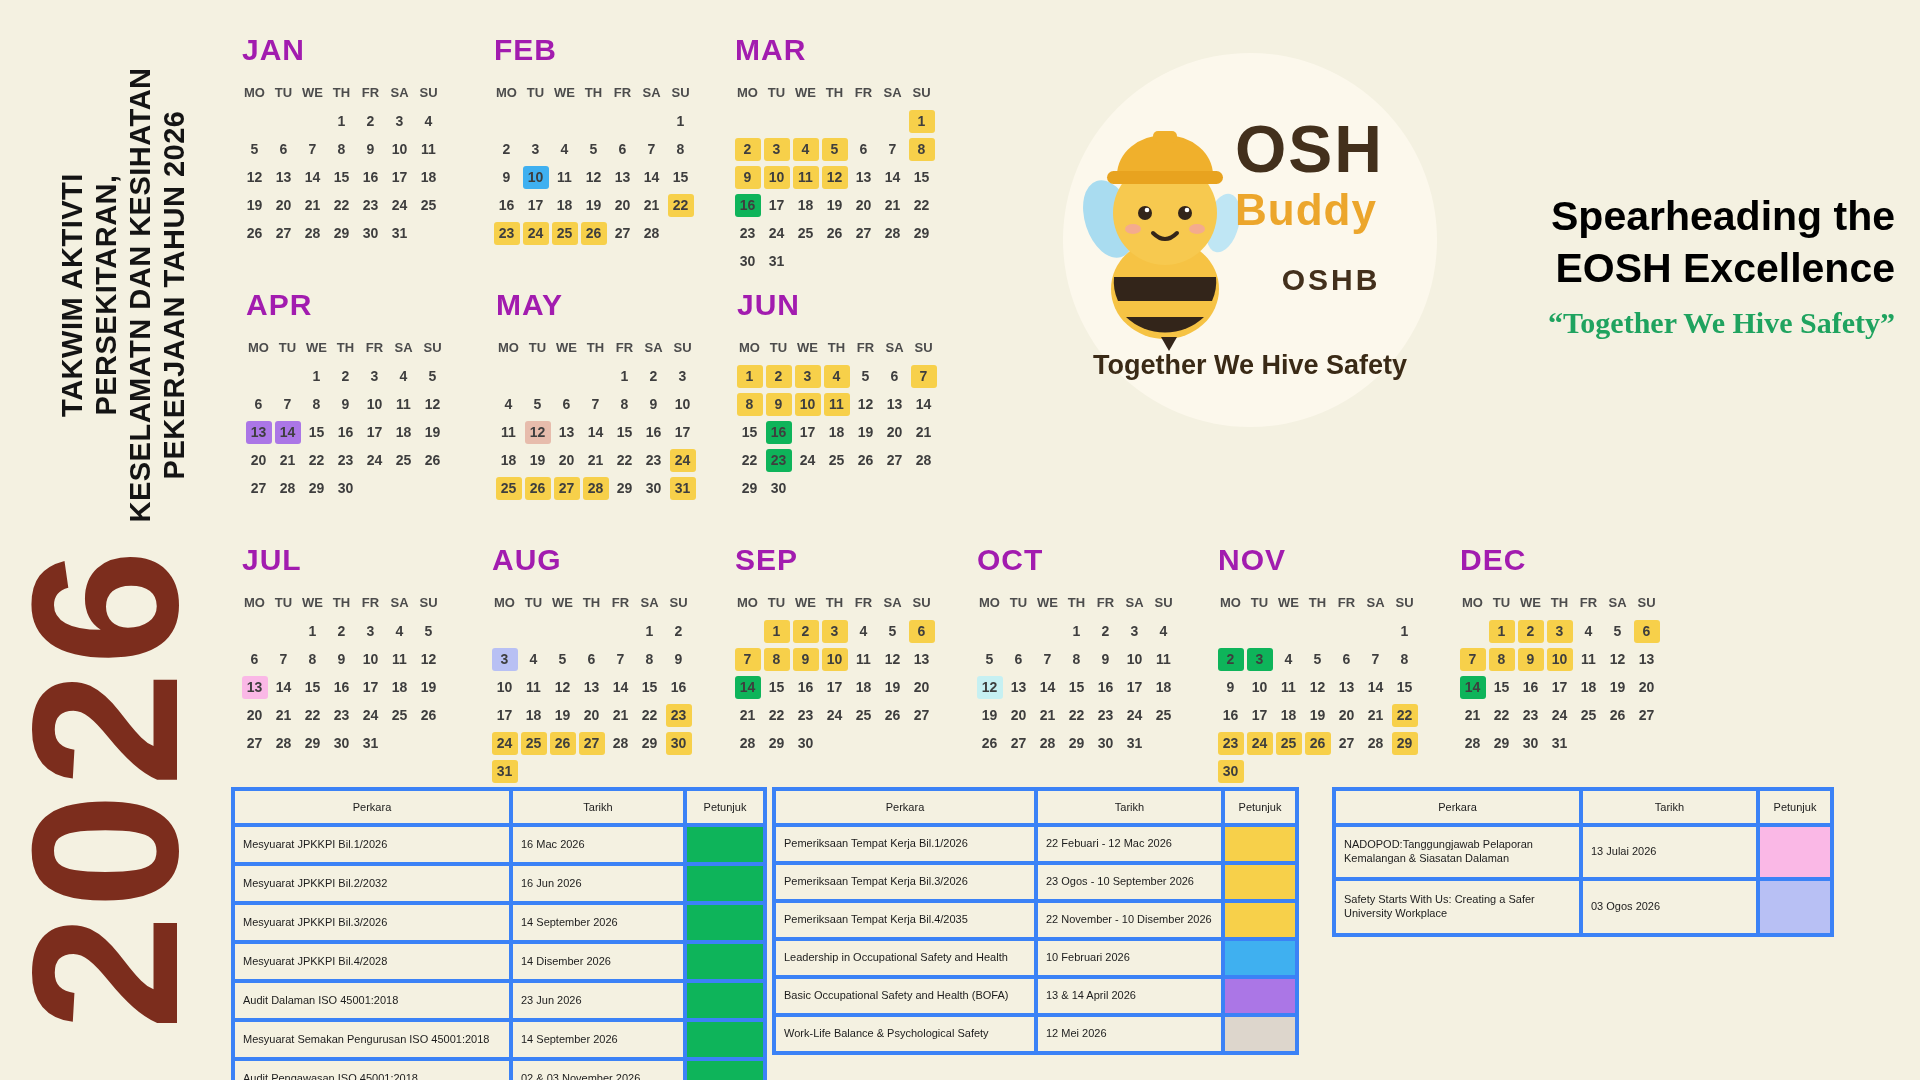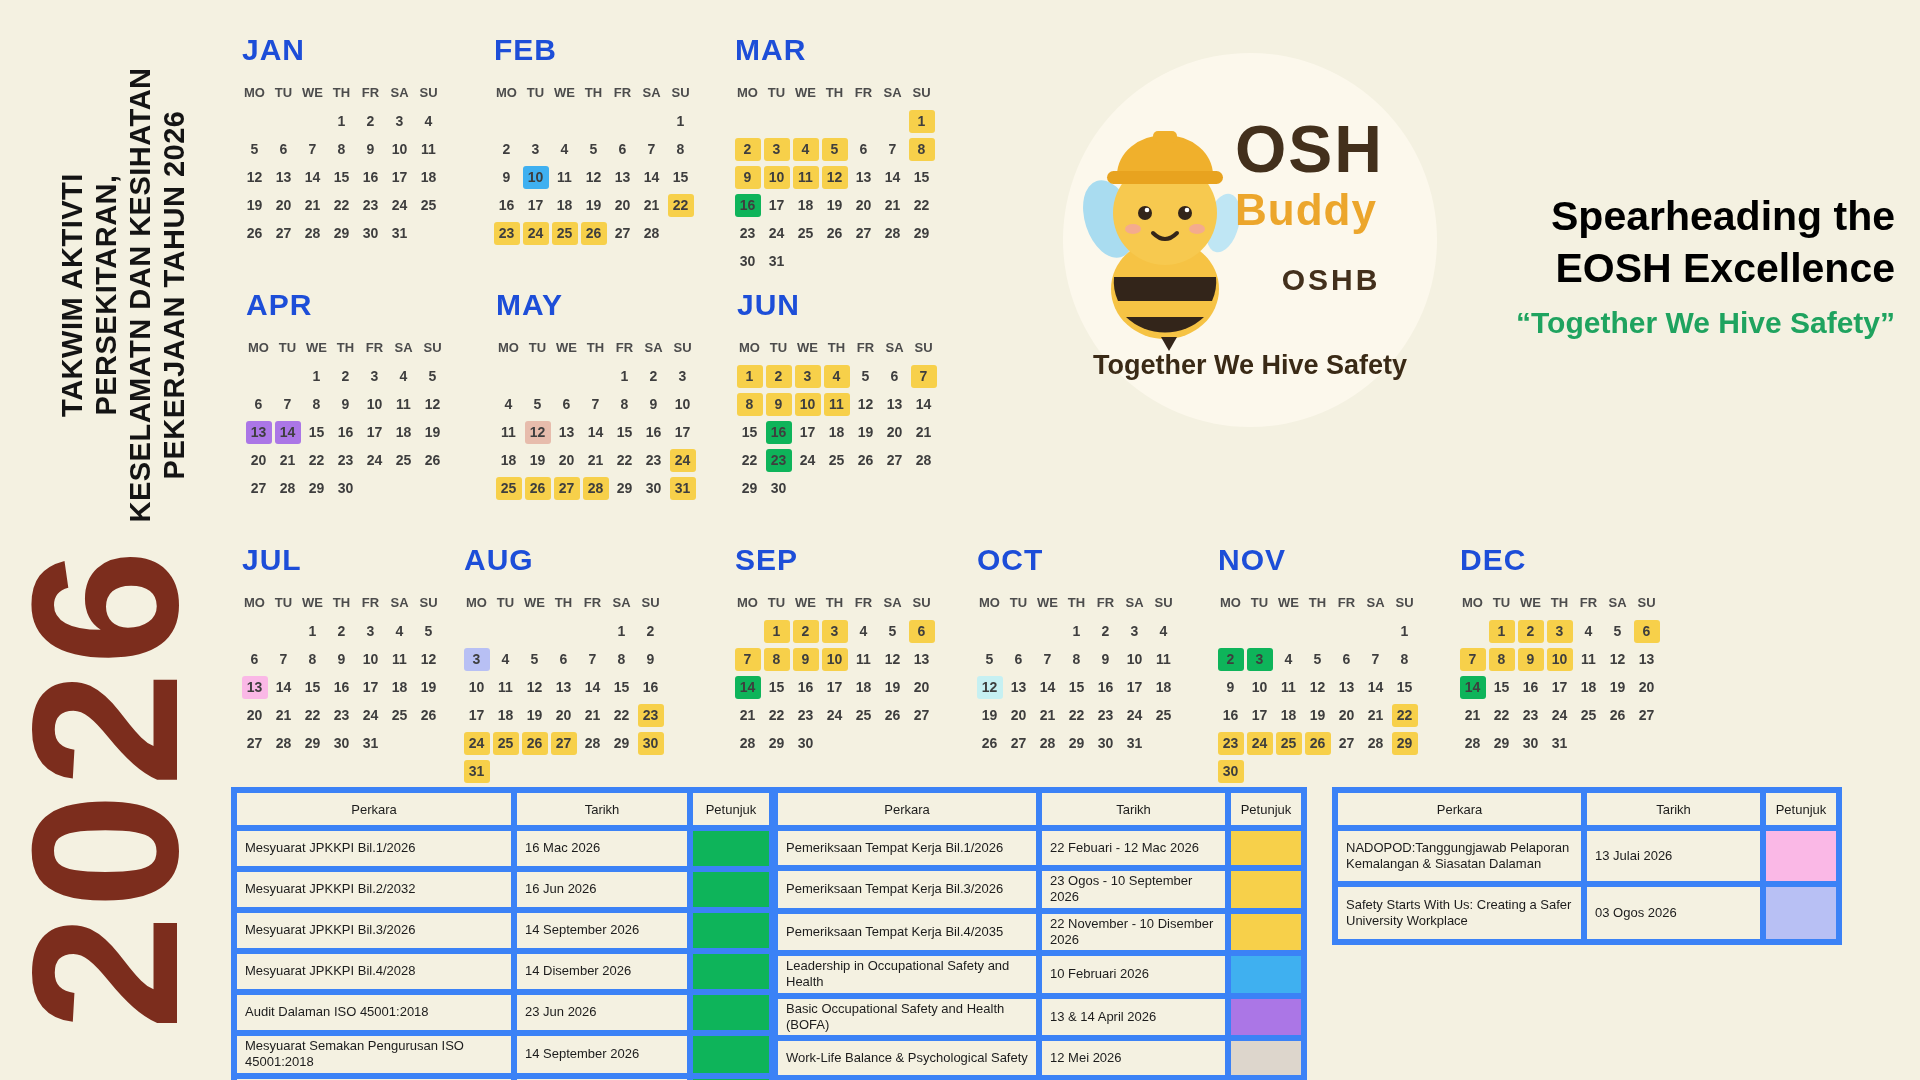--- a/index.html
+++ b/index.html
@@ -16,47 +16,47 @@
     text-align:center;letter-spacing:.5px;
   }
   .side-year{
     position:absolute;left:-200px;top:647px;width:610px;height:280px;
     transform:rotate(-90deg);
     font-size:208px;font-weight:bold;color:#7c2d1d;letter-spacing:6px;
     text-align:center;line-height:280px;
   }
   
   .month{position:absolute;width:210px;}
-  .mtitle{font-size:30px;font-weight:bold;color:#1d4ed8;letter-spacing:1px;line-height:34px;margin:0 0 16px 2px;}
+  .mtitle{font-size:30px;font-weight:bold;color:#a21caf;letter-spacing:1px;line-height:34px;margin:0 0 16px 2px;}
   .mgrid{display:grid;grid-template-columns:repeat(7,29px);}
   .dh{height:24px;font-size:13px;font-weight:bold;color:#4c4c4c;text-align:center;line-height:20px;}
   .dc{height:28px;display:flex;align-items:center;justify-content:center;}
   .dc span{display:inline-flex;min-width:26px;height:23px;align-items:center;justify-content:center;
     border-radius:3px;font-size:14px;font-weight:bold;color:#3e3e3e;}
   .m-jan{left:240px;top:33px}.m-feb{left:492px;top:33px}.m-mar{left:733px;top:33px}
   .m-apr{left:244px;top:288px}.m-may{left:494px;top:288px}.m-jun{left:735px;top:288px}
-  .m-jul{left:240px;top:543px}.m-aug{left:462px;top:543px}.m-sep{left:733px;top:543px}
+  .m-jul{left:240px;top:543px}.m-aug{left:490px;top:543px}.m-sep{left:733px;top:543px}
   .m-oct{left:975px;top:543px}.m-nov{left:1216px;top:543px}.m-dec{left:1458px;top:543px}
   
   .logo-circle{
     position:absolute;left:1063px;top:53px;width:374px;height:374px;border-radius:50%;
     background:#fcf8ec;
   }
   .logo-osh{position:absolute;left:172px;top:58px;font-size:66px;font-weight:bold;color:#43301c;letter-spacing:2px;}
   .logo-buddy{position:absolute;left:172px;top:132px;font-size:44px;font-weight:bold;color:#eca62c;letter-spacing:1px;}
   .logo-oshb{position:absolute;left:178px;top:210px;width:180px;text-align:center;font-size:30px;font-weight:bold;color:#43301c;letter-spacing:3px;}
   .logo-tagline{position:absolute;left:0;top:297px;width:100%;text-align:center;font-size:27px;font-weight:bold;color:#3a2a16;}
   .bee{position:absolute;left:18px;top:48px;}
   
   .headline{position:absolute;left:1455px;top:190px;width:440px;text-align:right;}
   .headline .h1,.headline .h2{font-size:41px;font-weight:bold;color:#000;line-height:1.27;}
-  .headline .quote{margin-top:12px;font-family:Liberation Sans, sans-serif;font-size:30px;font-weight:bold;color:#1fa35f;}
+  .headline .quote{margin-top:12px;font-family:Liberation Serif, serif;font-size:30px;font-weight:bold;color:#1fa35f;}
   
   table.tbl{position:absolute;border-collapse:collapse;table-layout:fixed;background:transparent;}
-  .tbl th,.tbl td{border:6px solid #3b82f6;font-weight:normal;font-size:13px;color:#1c1c1c;overflow:hidden;}
+  .tbl th,.tbl td{border:4px solid #3b82f6;font-weight:normal;font-size:11px;color:#1c1c1c;overflow:hidden;}
   .tbl th{text-align:center;height:30px;}
   .tbl td{padding:2px 8px;text-align:left;line-height:1.25;}
   .tbl td.pet{padding:0;}
   .sw{width:100%;height:100%;}
   .t1{left:231px;top:787px;width:514px;}
   .t1 .c1{width:272px}.t1 .c2{width:168px}.t1 .c3{width:74px}
   .t1 tbody td{height:31px;}
   .t2{left:772px;top:787px;width:505px;}
   .t2 .c1{width:256px}.t2 .c2{width:181px}.t2 .c3{width:68px}
   .t2 tbody td{height:30px;}

